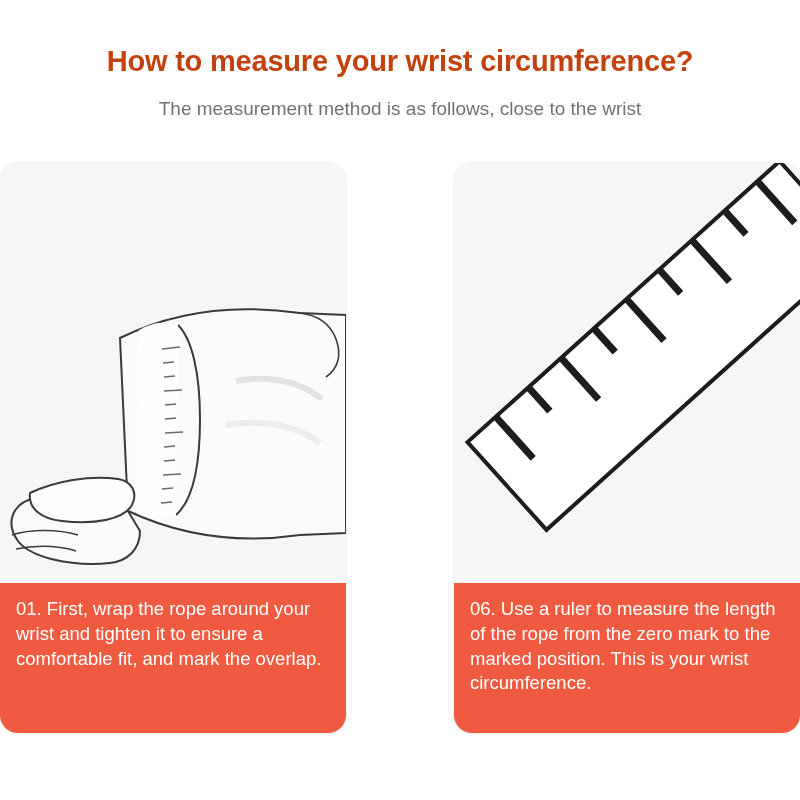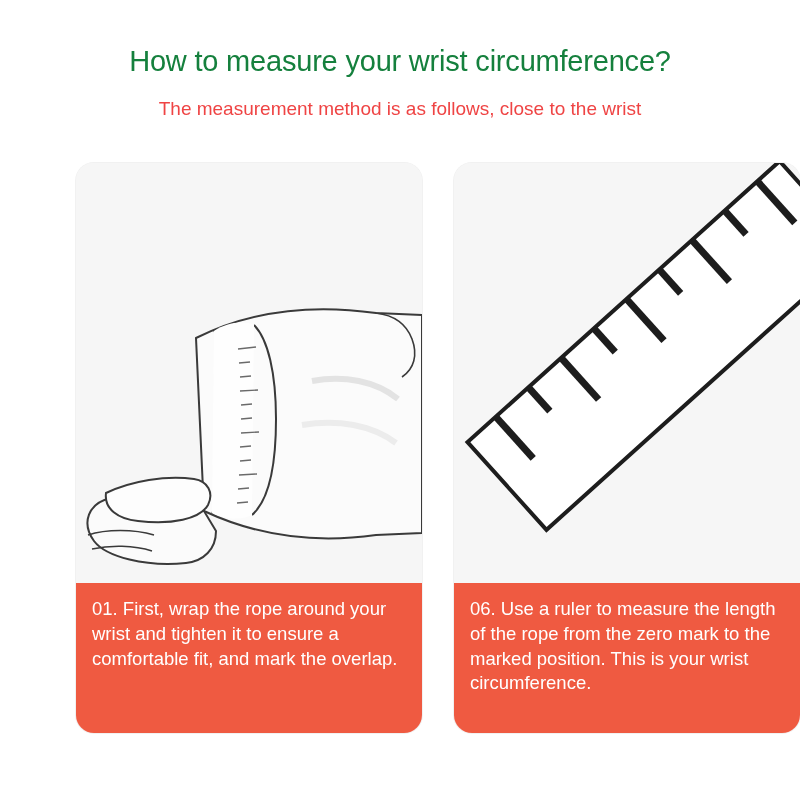--- a/index.html
+++ b/index.html
@@ -16,37 +16,37 @@
   }
   .page {
     position: relative;
     width: 800px;
     height: 800px;
     box-sizing: border-box;
   }
   .heading {
     text-align: center;
     font-size: 29px;
-    font-weight: normal;
+    font-weight: bold;
     letter-spacing: -0.2px;
-    color: #15803d;
+    color: #c2410c;
     margin: 44px 0 0 0;
     line-height: 1.2;
   }
   .subheading {
     text-align: center;
     font-size: 19px;
-    color: #ef4444;
+    color: #737373;
     margin: 18px 0 0 0;
     font-weight: normal;
     line-height: 1.3;
   }
   .cards {
     display: flex;
-    justify-content: flex-end;
+    justify-content: space-between;
     gap: 32px;
     margin-top: 42px;
   }
   .card {
     position: relative;
     width: 346px;
     height: 570px;
     border-radius: 18px;
     overflow: hidden;
     background: #f7f7f7;

